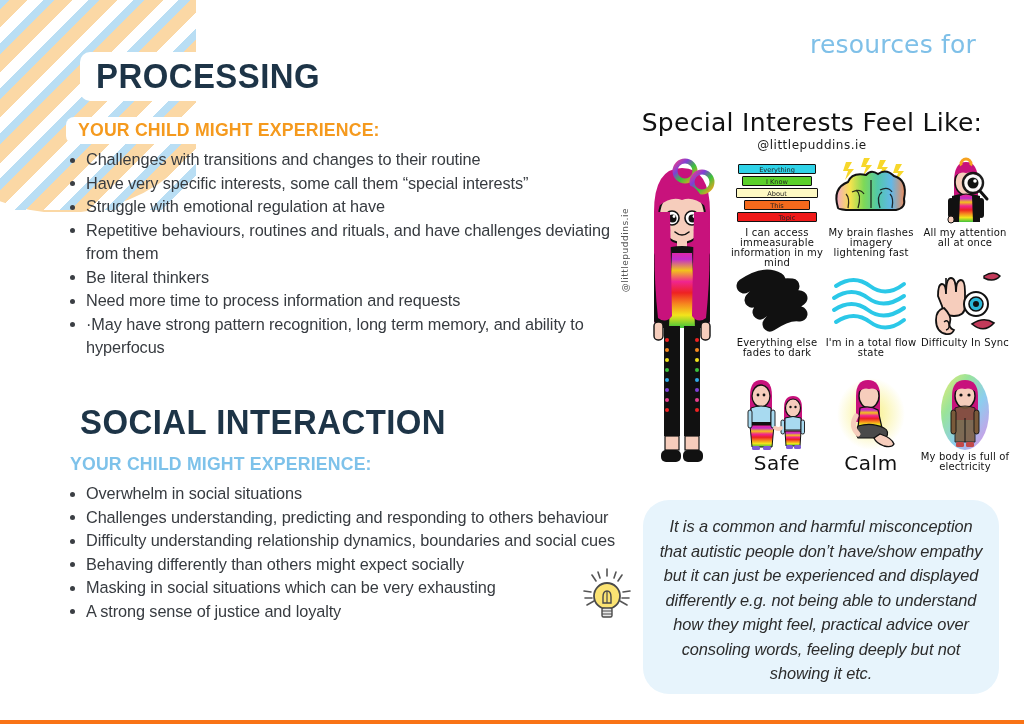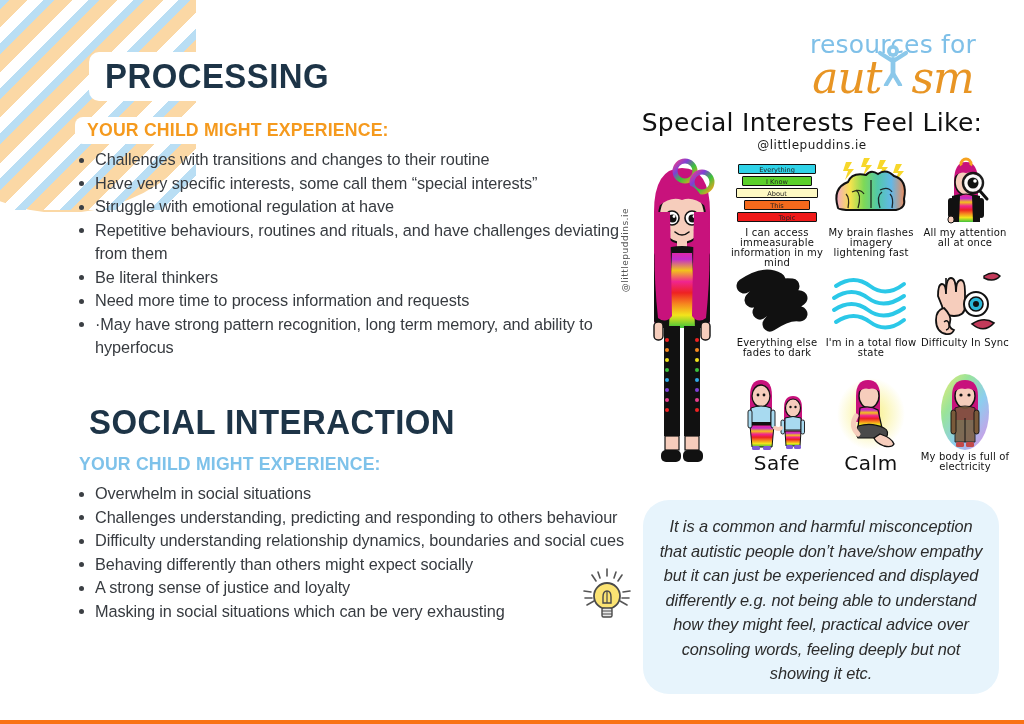--- a/index.html
+++ b/index.html
@@ -59,21 +59,21 @@
   .corner-mask-right {
     position: absolute;
     left: 196px; top: 0;
     width: 60px; height: 260px;
     background: #ffffff;
   }
 
   
   .left-col {
     position: absolute;
-    left: 9px; top: 0;
+    left: 0; top: 0;
     width: 608px; height: 724px;
   }
   .section-title-box {
     position: absolute;
     background: #ffffff;
     border-radius: 10px;
     padding: 6px 16px 8px 16px;
     z-index: 6;
   }
   .section-title {
@@ -296,32 +296,20 @@
 
   <div class="corner-wrap">
     <div class="corner-blob"></div>
     <div class="corner-stripes"></div>
     <div class="corner-mask-bottom"></div>
     <div class="corner-mask-right"></div>
   </div>
 
   <div class="logo">
     <div class="logo-top">resources for</div>
-    <div class="logo-bottom">
-      <span class="word">aut</span><span style="display:inline-block;width:30px;"></span><span class="word">sm</span>
-      <svg class="logo-person" viewBox="0 0 34 44">
-        <circle cx="17" cy="9" r="6" fill="#8BC8EA"></circle>
-        <circle cx="17" cy="9" r="2.2" fill="#ffffff"></circle>
-        <rect x="14.6" y="15" width="4.8" height="20" rx="2.2" fill="#8BC8EA"></rect>
-        <path d="M15 18 L4 11" stroke="#8BC8EA" stroke-width="4.2" stroke-linecap="round"></path>
-        <path d="M19 18 L30 11" stroke="#8BC8EA" stroke-width="4.2" stroke-linecap="round"></path>
-        <path d="M16 33 L10 43" stroke="#8BC8EA" stroke-width="4.2" stroke-linecap="round"></path>
-        <path d="M18 33 L24 43" stroke="#8BC8EA" stroke-width="4.2" stroke-linecap="round"></path>
-      </svg>
-    </div>
   </div>
 
   <div class="left-col">
 
     <div class="section-title-box" style="left:80px; top:52px;">
       <div class="section-title">PROCESSING</div>
     </div>
 
     <div class="section-sub-box" style="left:66px; top:117px;">
       <div class="section-sub sub-orange">YOUR CHILD MIGHT EXPERIENCE:</div>
@@ -343,22 +331,22 @@
 
     <div class="section-sub-box" style="left:58px; top:451px;">
       <div class="section-sub sub-blue">YOUR CHILD MIGHT EXPERIENCE:</div>
     </div>
 
     <ul class="bullets" style="left:60px; top:482px; width:540px;">
       <li>Overwhelm in social situations</li>
       <li>Challenges understanding, predicting and responding to others behaviour</li>
       <li>Difficulty understanding relationship dynamics, boundaries and social cues</li>
       <li>Behaving differently than others might expect socially</li>
+      <li>Masking in social situations which can be very exhausting</li>
       <li>A strong sense of justice and loyalty</li>
-      <li>Masking in social situations which can be very exhausting</li>
     </ul>
   </div>
 
   <div class="info-panel">
     <div class="info-title">Special Interests Feel Like:</div>
     <div class="info-sub">@littlepuddins.ie</div>
     <div class="watermark-vert">@littlepuddins.ie</div>
 
     <svg class="girl" viewBox="0 0 96 322">
       <defs>

